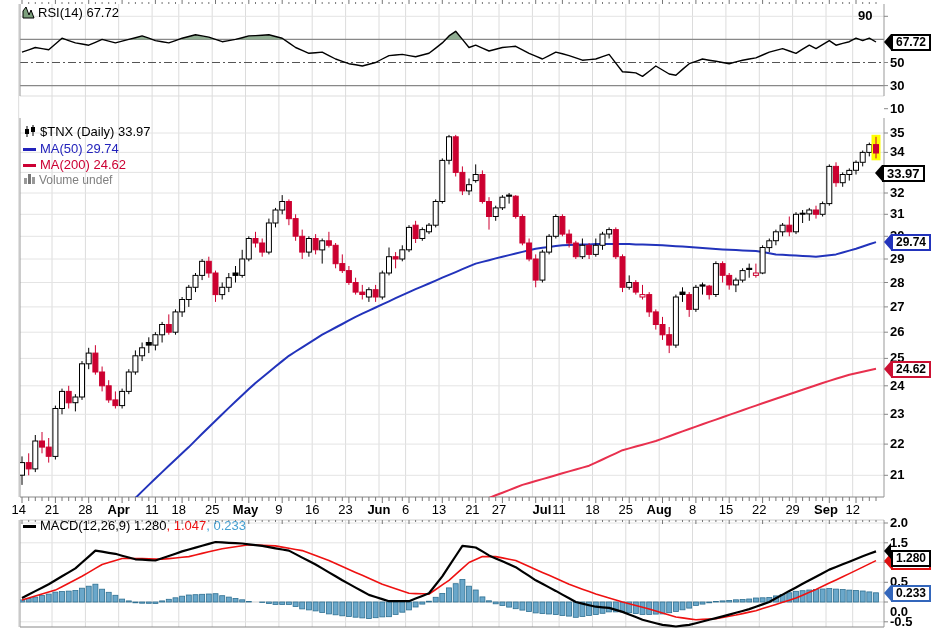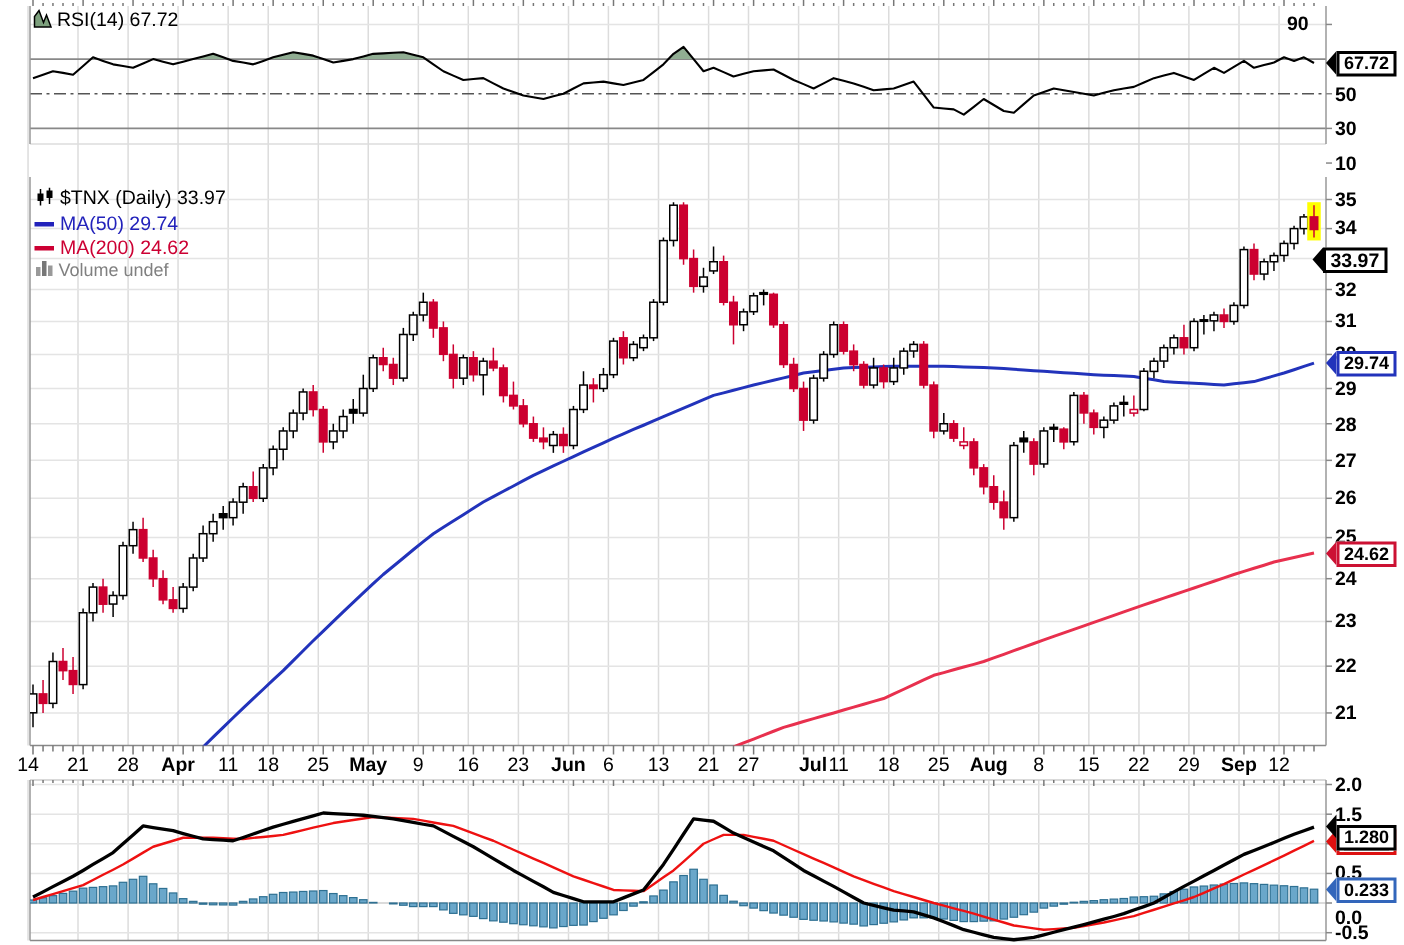--- a/index.html
+++ b/index.html
@@ -962,20 +962,23 @@
     <span class="dash" style="background:#cc0033;"></span><span>MA(200) 24.62</span>
   </div>
   <div class="legend" style="left:23px;top:173px;color:#808080;font-size:12px;">
     <span class="licon"><svg width="13" height="11">
           <rect x="1" y="5" width="3" height="6" fill="#999"></rect>
           <rect x="5" y="1" width="3" height="10" fill="#777"></rect>
           <rect x="9" y="4" width="3" height="7" fill="#999"></rect>
         </svg></span><span>Volume undef</span>
   </div>
 
+  <div class="legend" style="left:23px;top:518px;">
+    <span class="dash" style="background:#000;"></span><span>MACD(12,26,9) 1.280</span><span style="color:#ee1111;">, 1.047</span><span style="color:#46a0d2;">, 0.233</span>
+  </div>
 
   <div id="axis-layer">
       <div class="ylab" style="left: 858px; top: 9.3px;">90</div>
       <div class="ylab" style="left: 890px; top: 55.5px;">50</div>
       <div class="ylab" style="left: 890px; top: 78.6px;">30</div>
       <div class="ylab" style="left: 890px; top: 101.7px;">10</div>
       <div class="ylab" style="left: 890px; top: 468.253px;">21</div>
       <div class="ylab" style="left: 890px; top: 437.085px;">22</div>
       <div class="ylab" style="left: 890px; top: 407.302px;">23</div>
       <div class="ylab" style="left: 890px; top: 378.787px;">24</div>

